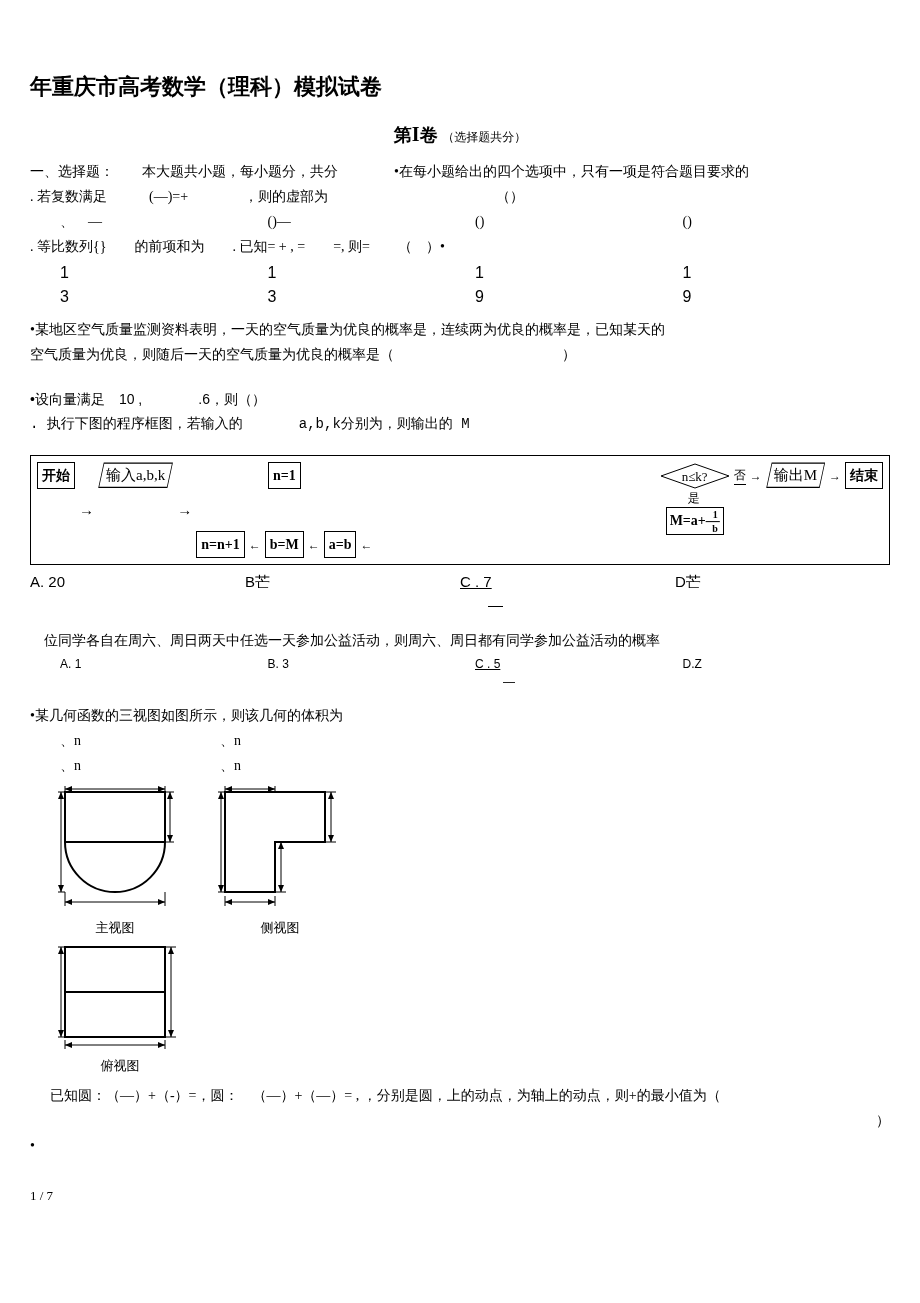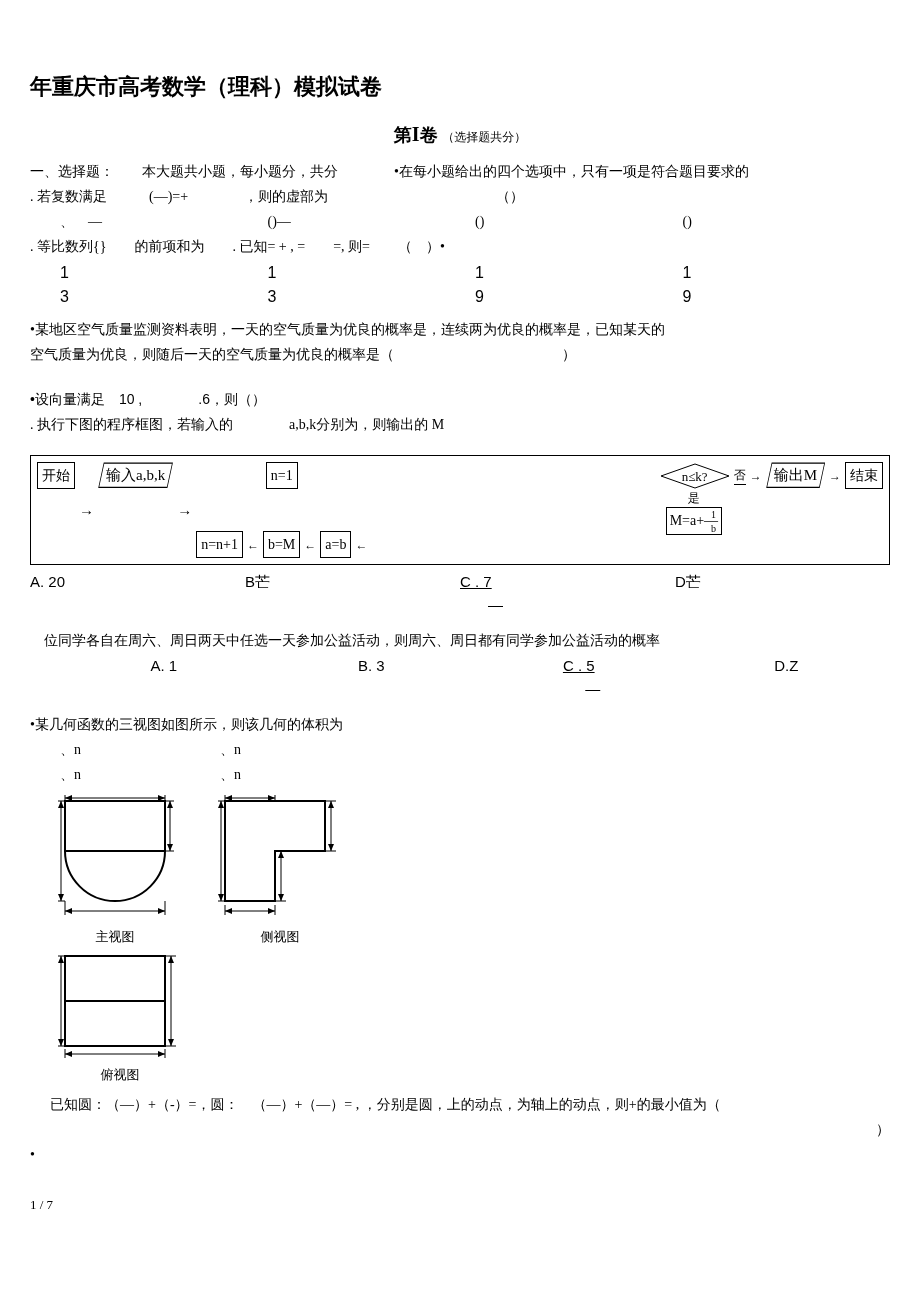--- a/index.html
+++ b/index.html
@@ -15,21 +15,21 @@
   .title { text-align: left; font-size: 22px; font-weight: bold; margin: 40px 0 16px; }
   .subtitle { text-align: center; font-size: 18px; font-weight: bold; margin: 8px 0 12px; }
   .subtitle .note { font-size: 12px; font-weight: normal; }
   .line { margin: 4px 0; }
   .row { display:flex; gap:40px; margin:4px 0 4px 30px; }
   .row .cell { min-width:120px; }
   .opts4 { display:flex; margin:4px 0 4px 30px; }
   .opts4 > div { flex:1; }
   .big-i { font-family: "Times New Roman", serif; font-size:20px; font-weight:bold; }
   .flow-box { border:1px solid #000; margin:20px 0 6px; padding:6px; display:flex; align-items:flex-start; gap:4px; font-family:"SimSun",serif; font-size:15px; }
-  .fbox { border:1px solid #000; padding:2px 4px; white-space:nowrap; font-size:14px; }
+  .fbox { border:1px solid #000; padding:2px 4px; white-space:nowrap; font-size:14px;font-weight:bold; }
   .arrow { align-self:center; }
   .para-in { position:relative; display:inline-block; padding:2px 8px; }
   .para-in svg { position:absolute; left:0; top:0; width:100%; height:100%; }
   .para-in span { position:relative; }
   .flowcol { display:flex; flex-direction:column; align-items:center; gap:10px; }
   .flowrow2 { display:flex; align-items:center; gap:4px; }
   .fright { display:flex; flex-direction:column; align-items:center; }
   .views { display:flex; gap:30px; margin:8px 0 4px 20px; align-items:flex-end;}
   .view-block { text-align:center; }
   .view-label { font-size:13px; margin-top:4px; }
@@ -68,21 +68,21 @@
   <div>3</div>
   <div>3</div>
   <div>9</div>
   <div>9</div>
 </div>
 
 <div class="line" style="margin-top:10px">•某地区空气质量监测资料表明，一天的空气质量为优良的概率是，连续两为优良的概率是，已知某天的</div>
 <div class="line">空气质量为优良，则随后一天的空气质量为优良的概率是（　　　　　　　　　　　　）</div>
 
 <div class="line" style="margin-top:24px;font-family:Arial,'SimSun';">•设向量满足　10 ,　　　　.6，则（）</div>
-<div class="line" style="font-family:Liberation Serif, serif;">. 执行下图的程序框图，若输入的　　　　a,b,k分别为，则输出的 M</div>
+<div class="line" style="font-family:Liberation Mono, monospace;">. 执行下图的程序框图，若输入的　　　　a,b,k分别为，则输出的 M</div>
 
 <div class="flow-box">
   <div class="fbox">开始</div>
   <div class="arrow">→</div>
   <div class="para-in">
     <svg viewBox="0 0 100 24" preserveAspectRatio="none">
         <polygon points="8,1 99,1 92,23 1,23" fill="none" stroke="#000"></polygon>
       </svg>
     <span>输入a,b,k</span>
   </div>
@@ -132,21 +132,21 @@
   <div>A. 20</div>
   <div>B芒</div>
   <div>
     <span style="text-decoration:underline">C . 7</span><br>
     <span style="margin-left:28px">—</span>
   </div>
   <div>D芒</div>
 </div>
 
 <div class="line" style="margin-top:14px">　位同学各自在周六、周日两天中任选一天参加公益活动，则周六、周日都有同学参加公益活动的概率</div>
-<div class="opts4" style="font-family:Arial,'SimSun';font-size:15px;text-align:center;">
+<div class="opts4" style="font-family:Arial,'SimSun';font-size:12px;">
   <div>A. 1</div>
   <div>B. 3</div>
   <div>
     <span style="text-decoration:underline">C . 5</span><br>
     <span style="margin-left:28px">—</span>
   </div>
   <div>D.Z</div>
 </div>
 
 <div class="line" style="margin-top:14px">•某几何函数的三视图如图所示，则该几何的体积为</div>

